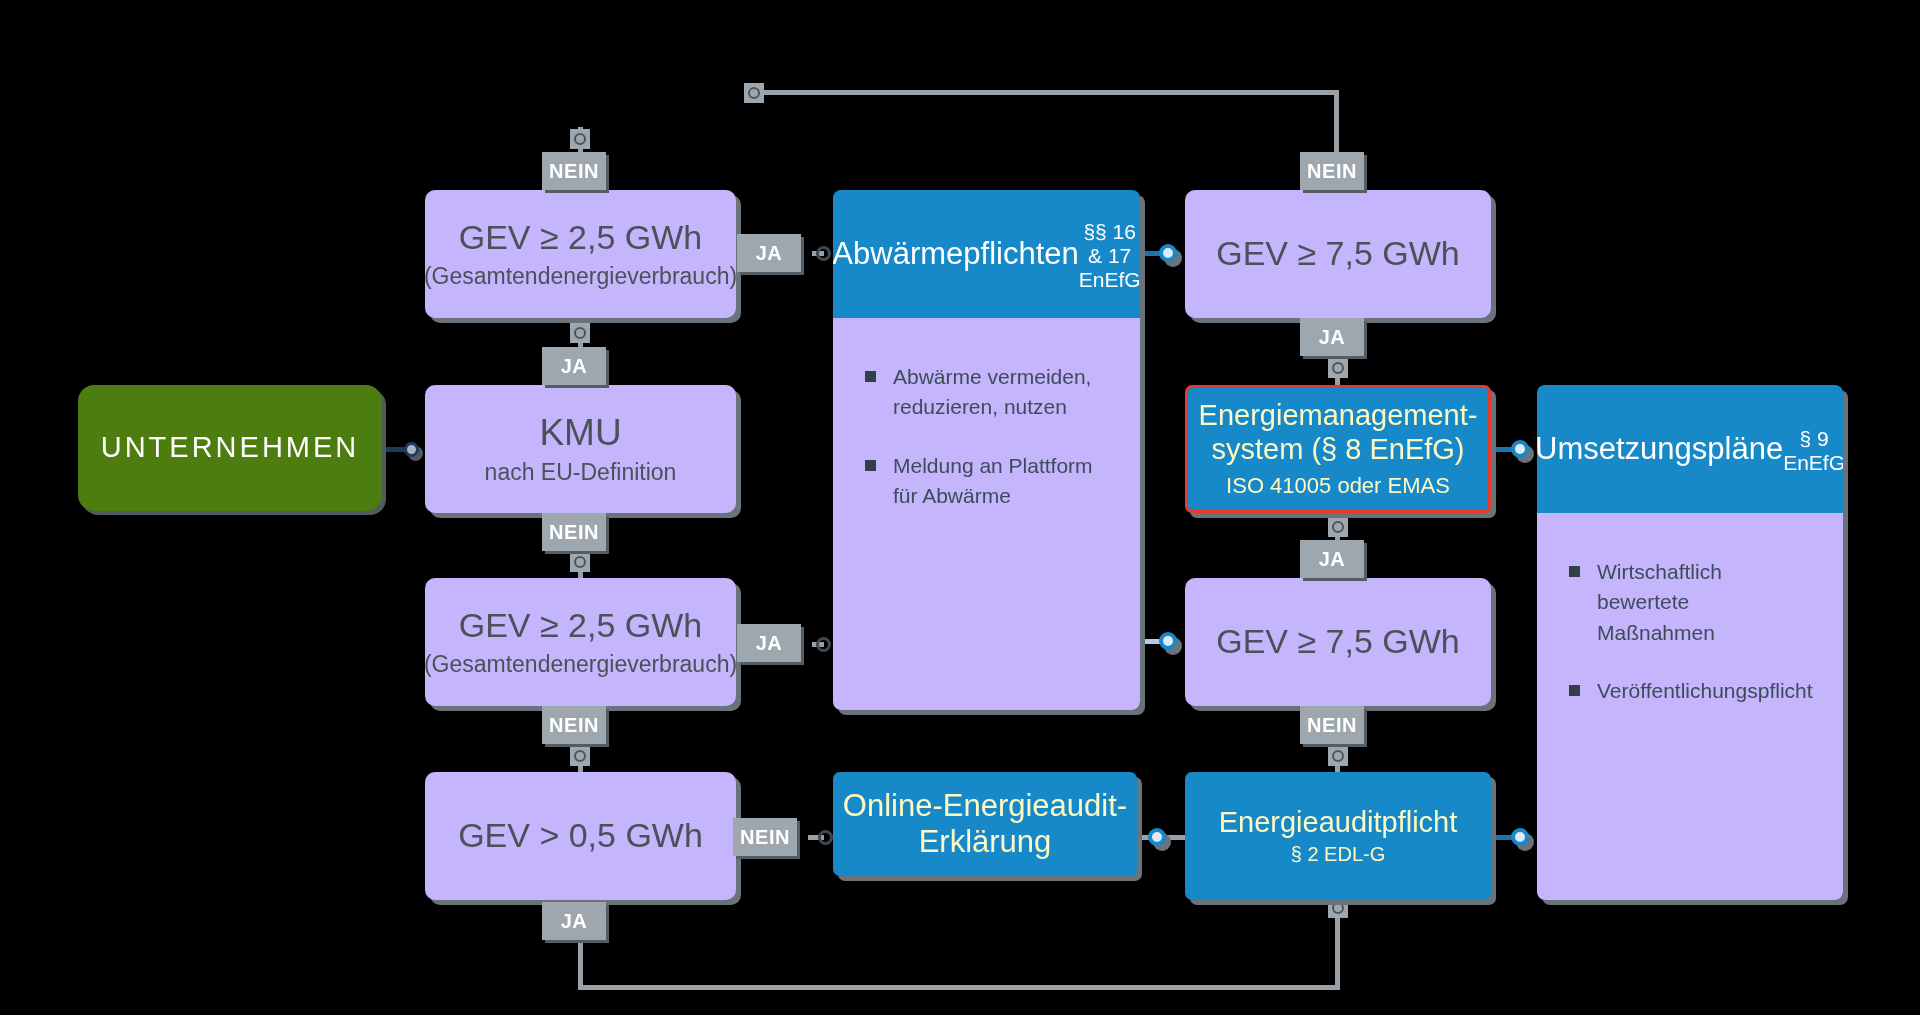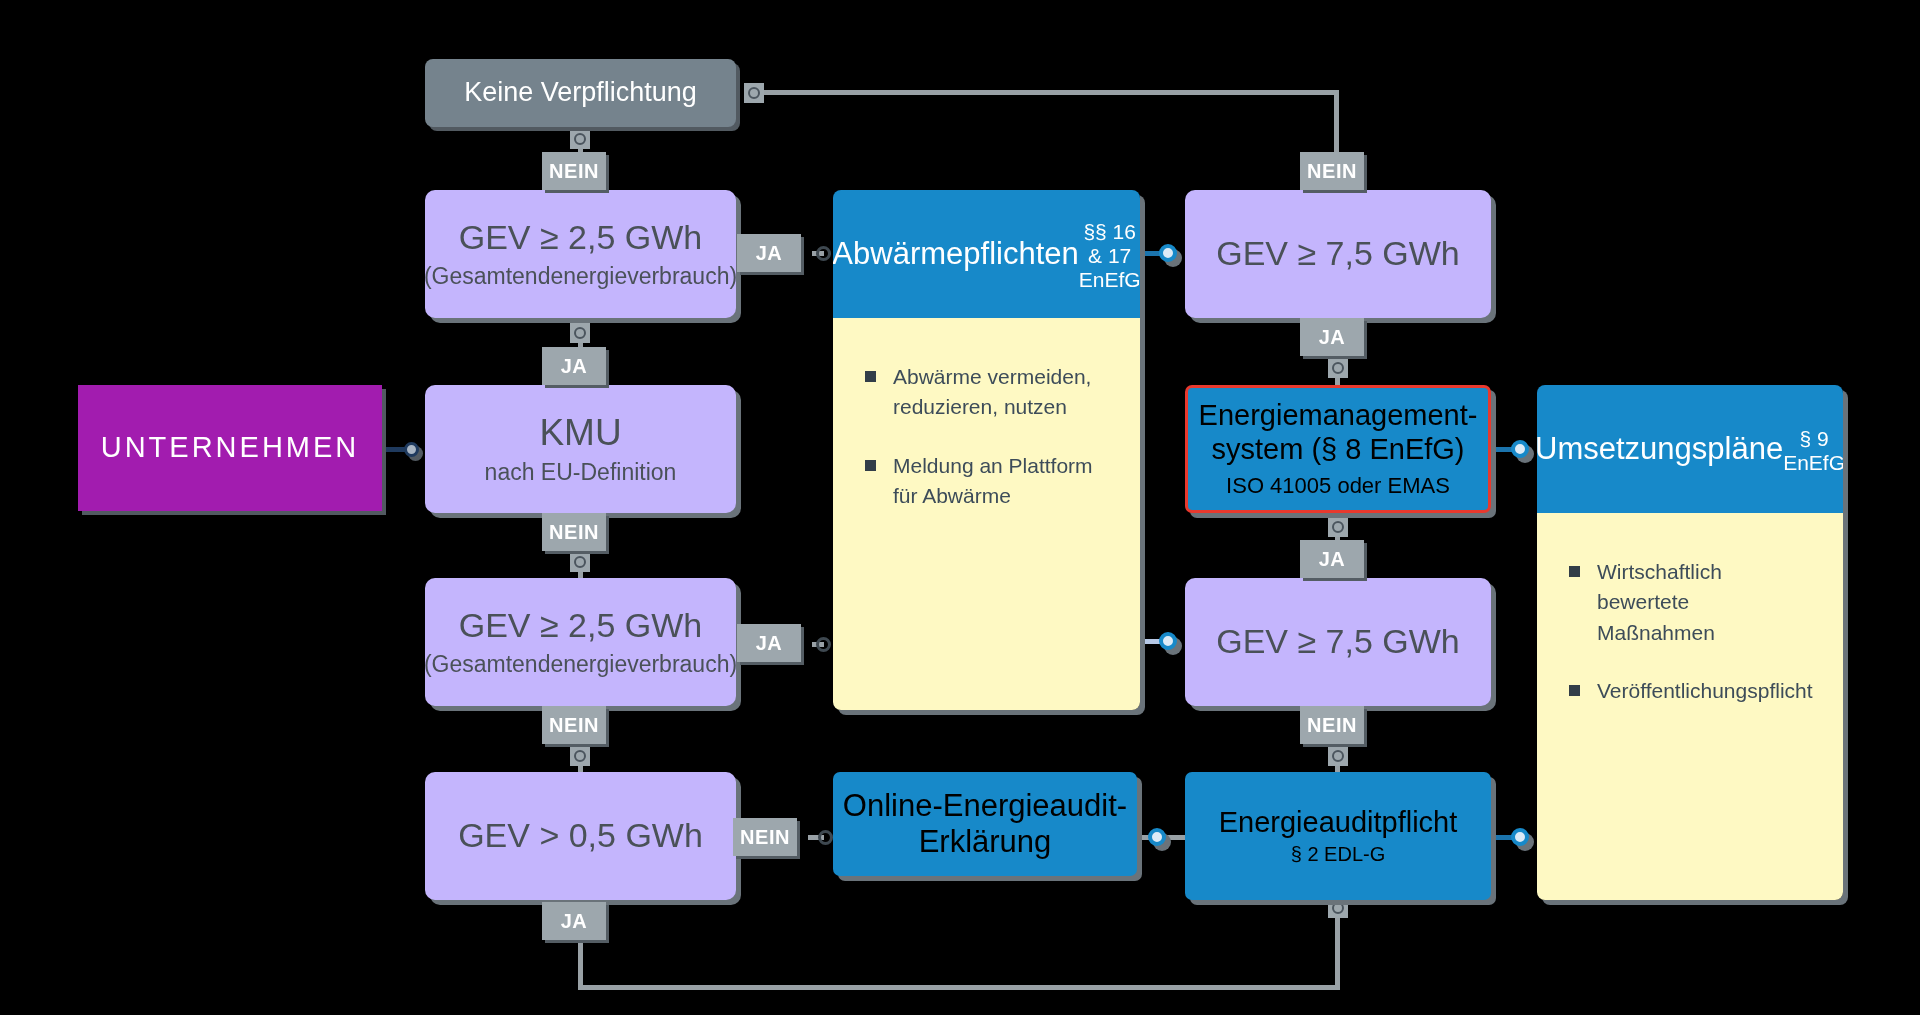--- a/index.html
+++ b/index.html
@@ -6,43 +6,43 @@
   #canvas{
     position:relative;width:1920px;height:1015px;background:#000;overflow:hidden;
     font-family:"Liberation Sans","DejaVu Sans",sans-serif;
   }
   
   .node{
     position:absolute;display:flex;flex-direction:column;align-items:center;
     justify-content:center;text-align:center;box-sizing:border-box;z-index:3;
   }
   .light{background:#c4b5fd;color:#4a5158;border-radius:10px;box-shadow:5px 5px 0 #6a737a;}
-  .blue{background:#1789c9;color:#000000;border-radius:7px;box-shadow:5px 5px 0 #6a737a;}
+  .blue{background:#1789c9;color:#fef9c3;border-radius:7px;box-shadow:5px 5px 0 #6a737a;}
   .slate{background:#75838d;color:#ffffff;border-radius:8px;box-shadow:4px 4px 0 #525a61;}
-  .navy{background:#a21caf;color:#ffffff;border-radius:0;box-shadow:4px 4px 0 #525a61;}
+  .navy{background:#4d7c0f;color:#ffffff;border-radius:16px;box-shadow:4px 4px 0 #525a61;}
   .selected{border:3px solid #e8392e;}
   .title{font-size:34px;white-space:pre-line;line-height:1.15;}
   .sub{font-size:23px;margin-top:5px;white-space:pre-line;}
   .blue .title{font-size:31px;font-weight:500;}
   .blue .sub{font-size:21px;margin-top:4px;}
   .t-keine{font-size:27px;}
   .t-untern{font-size:29px;letter-spacing:3px;font-weight:500;}
   .t-kmu{font-size:37px;}
   
   .panel{
     position:absolute;display:flex;flex-direction:column;box-sizing:border-box;
     border-radius:8px;overflow:hidden;box-shadow:5px 5px 0 #6a737a;z-index:3;
   }
   .panel-head{
     background:#1789c9;color:#fff;height:128px;flex:0 0 128px;display:flex;
     flex-direction:row;align-items:center;justify-content:center;text-align:center;
   }
   .panel-head .title{font-size:31px;font-weight:500;}
   .panel-head .sub{font-size:21px;margin-top:4px;}
-  .panel-body{background:#fef9c3;flex:1 1 auto;padding:44px 24px 0 32px;}
+  .panel-body{background:#c4b5fd;flex:1 1 auto;padding:44px 24px 0 32px;}
   .bullet-item{display:flex;gap:17px;margin-bottom:28px;text-align:left;}
   .bullet{width:11px;height:11px;background:#323e48;margin-top:9px;flex:0 0 11px;}
   .bullet-text{font-size:21px;line-height:1.45;color:#3d4c59;white-space:pre-line;}
   
   .tag{
     position:absolute;width:64px;height:38px;background:#9da7ad;color:#fff;
     font-size:20px;font-weight:bold;display:flex;align-items:center;justify-content:center;
     box-shadow:3px 3px 0 #545d64;z-index:4;letter-spacing:0.5px;
   }
   
@@ -132,23 +132,20 @@
   <div class="tag" style="left:542px;top:902px;">JA</div>
   <div class="tag" style="left:1300px;top:152px;">NEIN</div>
   <div class="tag" style="left:1300px;top:318px;">JA</div>
   <div class="tag" style="left:1300px;top:540px;">JA</div>
   <div class="tag" style="left:1300px;top:706px;">NEIN</div>
 
   <div class="node navy" style="left:78px;top:385px;width:304px;height:126px;">
     <div class="title t-untern">UNTERNEHMEN</div>
   </div>
 
-  <div class="node slate" style="left:425px;top:59px;width:311px;height:68px;">
-    <div class="title t-keine">Keine Verpflichtung</div>
-  </div>
 
   <div class="node light" style="left:425px;top:190px;width:311px;height:128px;">
     <div class="title">GEV ≥ 2,5 GWh</div>
     <div class="sub">(Gesamtendenergieverbrauch)</div>
   </div>
 
   <div class="node light" style="left:425px;top:385px;width:311px;height:128px;">
     <div class="title t-kmu">KMU</div>
     <div class="sub">nach EU-Definition</div>
   </div>

